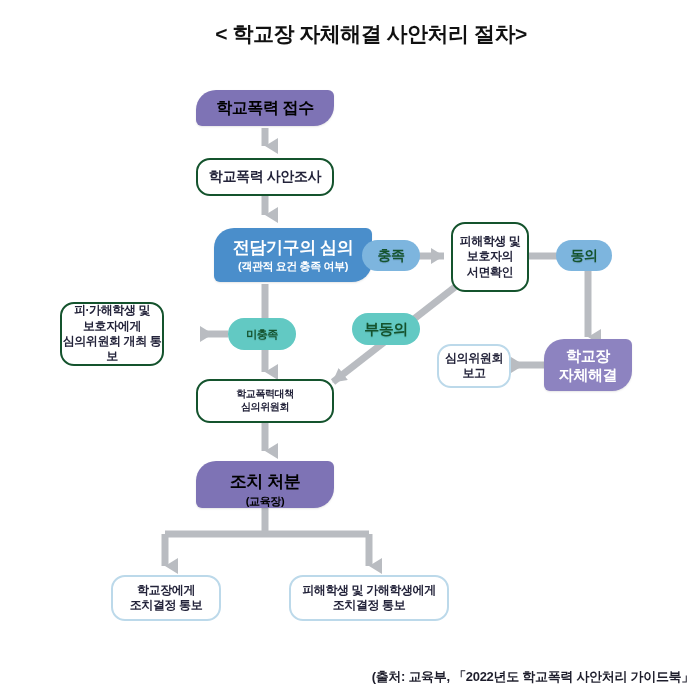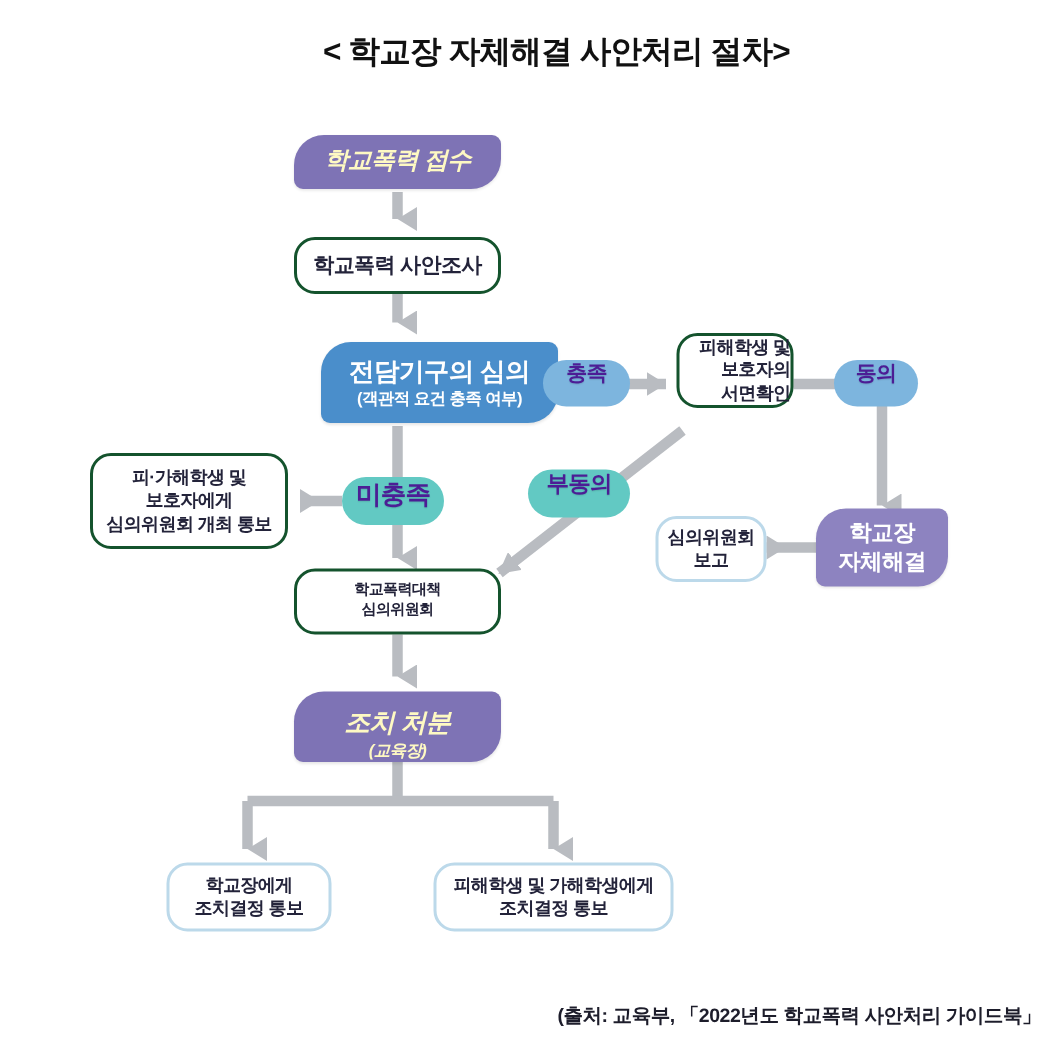--- a/index.html
+++ b/index.html
@@ -56,25 +56,24 @@
     align-items: center;
     justify-content: center;
     text-align: center;
     line-height: 1.28;
     letter-spacing: -0.4px;
   }
 
   
   .node.purple {
     background: #7e73b5;
-    color: #fef9c3;
+    color: #000000;
     font-weight: bold;
     border-radius: 20px 6px 20px 6px;
     box-shadow: 0 1px 2px rgba(0,0,0,0.10);
-    font-style: italic;
   }
   .node.purple-soft {
     background: #8d83c0;
     color: #ffffff;
     font-weight: bold;
     border-radius: 20px 6px 20px 6px;
     box-shadow: 0 1px 2px rgba(0,0,0,0.10);
   }
   
   .node.blue {
@@ -109,23 +108,24 @@
     font-size: 11px;
     font-weight: bold;
     margin-top: 1px;
   }
 
   
   .pill {
     position: absolute;
     box-sizing: border-box;
     display: flex;
+    align-items: center;
     justify-content: center;
     border-radius: 999px;
-    color: #4c1d95;
+    color: #14532d;
     font-weight: bold;
     letter-spacing: -0.5px;
     text-shadow: 0 1px 1px rgba(0,0,0,0.12);
   }
   .pill.blue  { background: #7db5de; }
   .pill.teal  { background: #62c9c3; }
 
   
   .source {
     position: absolute;
@@ -198,37 +198,37 @@
 
   <div class="node outline-purple" style="left:196px; top:158px; width:138px; height:38px; font-size:14px;">
     <span class="main">학교폭력 사안조사</span>
   </div>
 
   <div class="node blue" style="left:185px; top:228px; width:158px; height:54px; font-size:17px;margin-left:29px;">
     <span class="main">전담기구의 심의</span>
     <span class="sub">(객관적 요건 충족 여부)</span>
   </div>
 
-  <div class="node outline-purple" style="left:451px; top:222px; width:78px; height:50px; font-size:12px;align-items:flex-end;">
+  <div class="node outline-purple" style="left:451px; top:222px; width:78px; height:70px; font-size:12px;">
     <span>피해학생 및</span>
     <span>보호자의</span>
     <span>서면확인</span>
   </div>
 
   <div class="node purple-soft" style="left:544px; top:339px; width:88px; height:52px; font-size:15px;">
     <span>학교장</span>
     <span>자체해결</span>
   </div>
 
   <div class="node outline-blue" style="left:437px; top:344px; width:74px; height:44px; font-size:12px;">
     <span>심의위원회</span>
     <span>보고</span>
   </div>
 
-  <div class="node outline-purple" style="left:60px; top:302px; width:132px; height:64px; font-size:12px;">
+  <div class="node outline-purple" style="left:60px; top:302px; width:104px; height:64px; font-size:12px;">
     <span>피·가해학생 및</span>
     <span>보호자에게</span>
     <span>심의위원회 개최 통보</span>
   </div>
 
   <div class="node outline-purple" style="left:196px; top:379px; width:138px; height:44px; font-size:10px;">
     <span>학교폭력대책</span>
     <span>심의위원회</span>
   </div>
 
@@ -248,21 +248,21 @@
   </div>
 
   <div class="pill blue" style="left:362px; top:240px; width:58px; height:31px; font-size:14px;">
     <span>충족</span>
   </div>
 
   <div class="pill blue" style="left:556px; top:240px; width:56px; height:31px; font-size:14px;">
     <span>동의</span>
   </div>
 
-  <div class="pill teal" style="left:228px; top:318px; width:68px; height:32px; font-size:17px;">
+  <div class="pill teal" style="left:228px; top:318px; width:68px; height:32px; font-size:11px;">
     <span>미충족</span>
   </div>
 
   <div class="pill teal" style="left:352px; top:313px; width:68px; height:32px; font-size:15px;">
     <span>부동의</span>
   </div>
 
   <div class="source">(출처: 교육부, 「2022년도 학교폭력 사안처리 가이드북」</div>
 
 </div>

